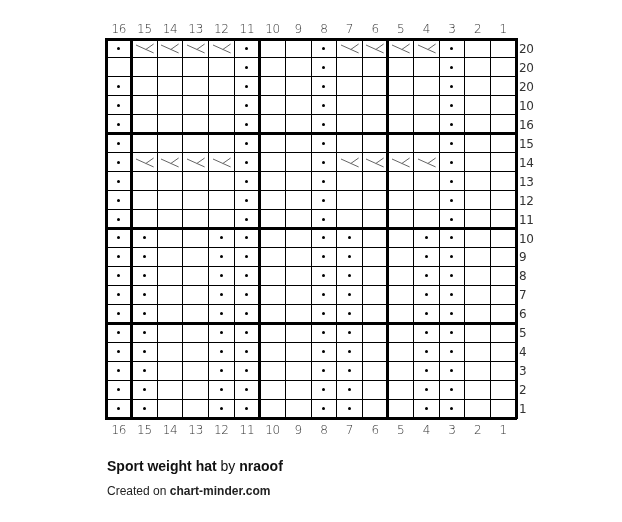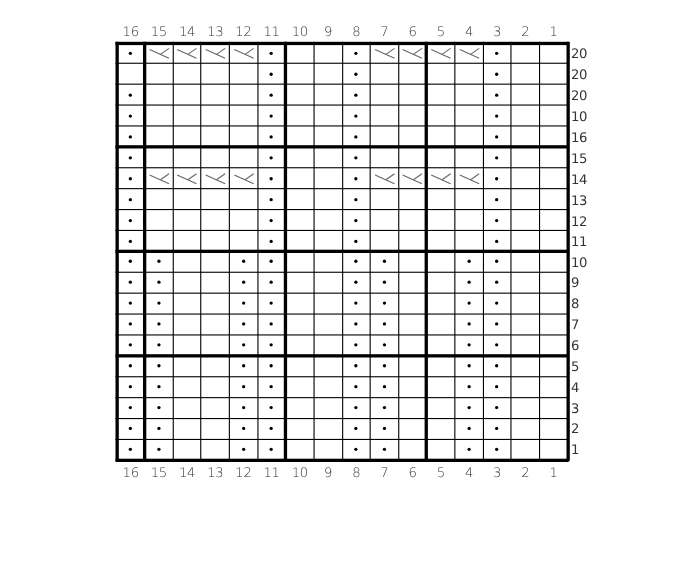--- a/index.html
+++ b/index.html
@@ -750,13 +750,22 @@
       <span class="col-label" style="left: 311px; top: 423px;">8</span>
       <span class="col-label" style="left: 336.625px; top: 423px;">7</span>
       <span class="col-label" style="left: 362.25px; top: 423px;">6</span>
       <span class="col-label" style="left: 387.875px; top: 423px;">5</span>
       <span class="col-label" style="left: 413.5px; top: 423px;">4</span>
       <span class="col-label" style="left: 439.125px; top: 423px;">3</span>
       <span class="col-label" style="left: 464.75px; top: 423px;">2</span>
       <span class="col-label" style="left: 490.375px; top: 423px;">1</span>
     </div>
 
+  <div class="footer-title">
+    <b>Sport weight hat</b>
+    <span>by</span>
+    <b>nraoof</b>
+  </div>
+  <div class="footer-sub">
+    <span>Created on</span>
+    <b>chart-minder.com</b>
+  </div>
 </div>
 
 </body></html>

